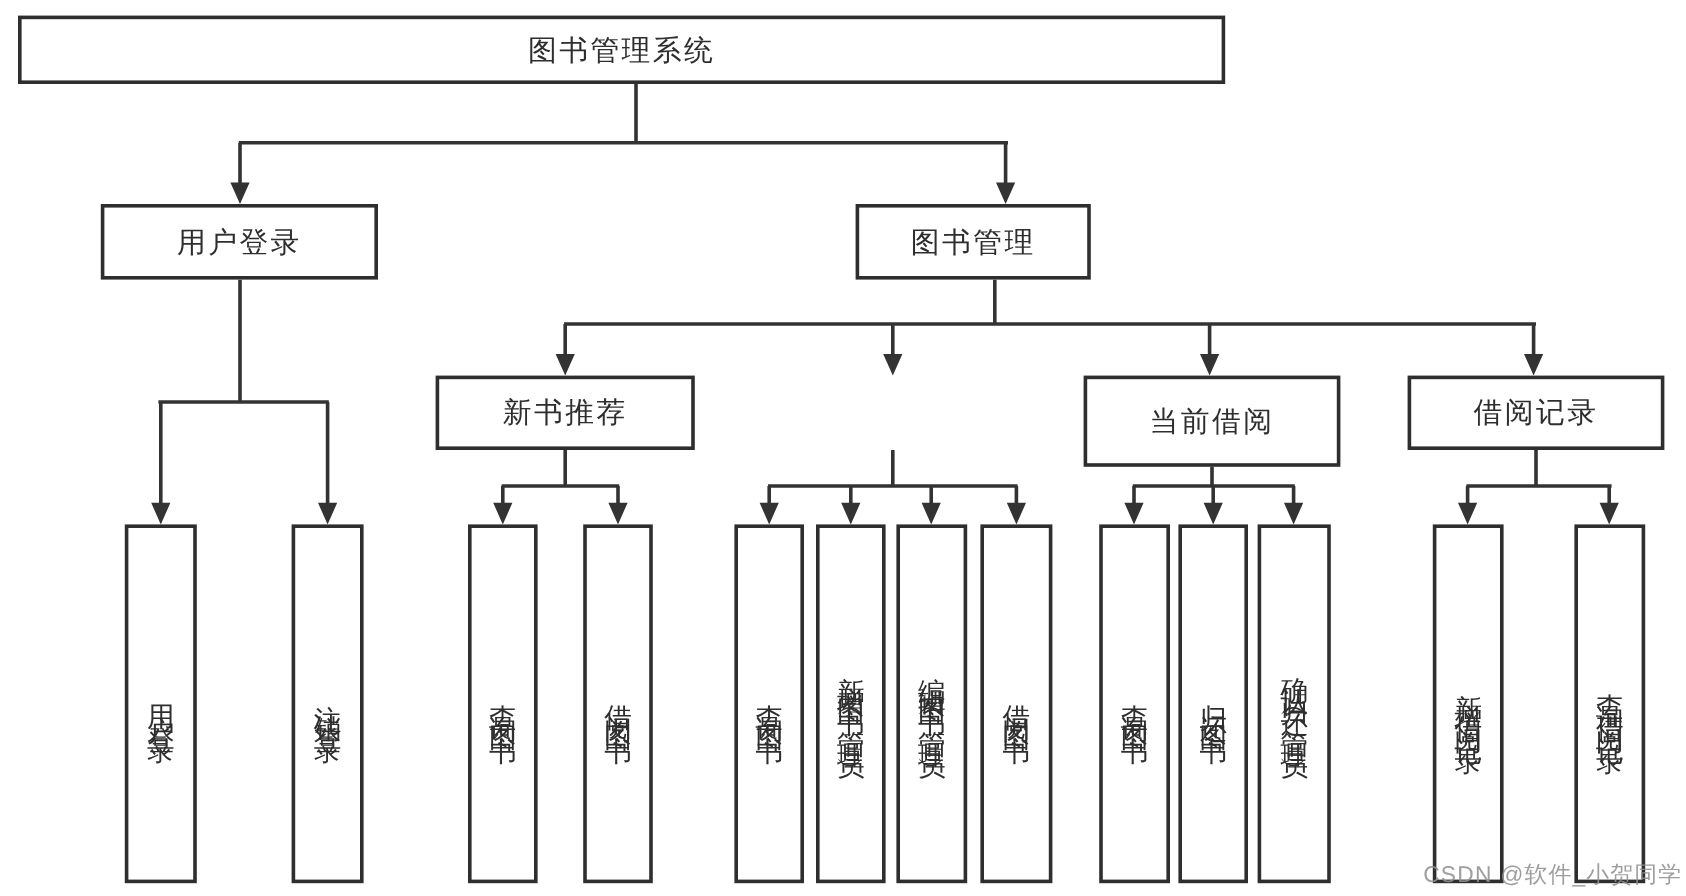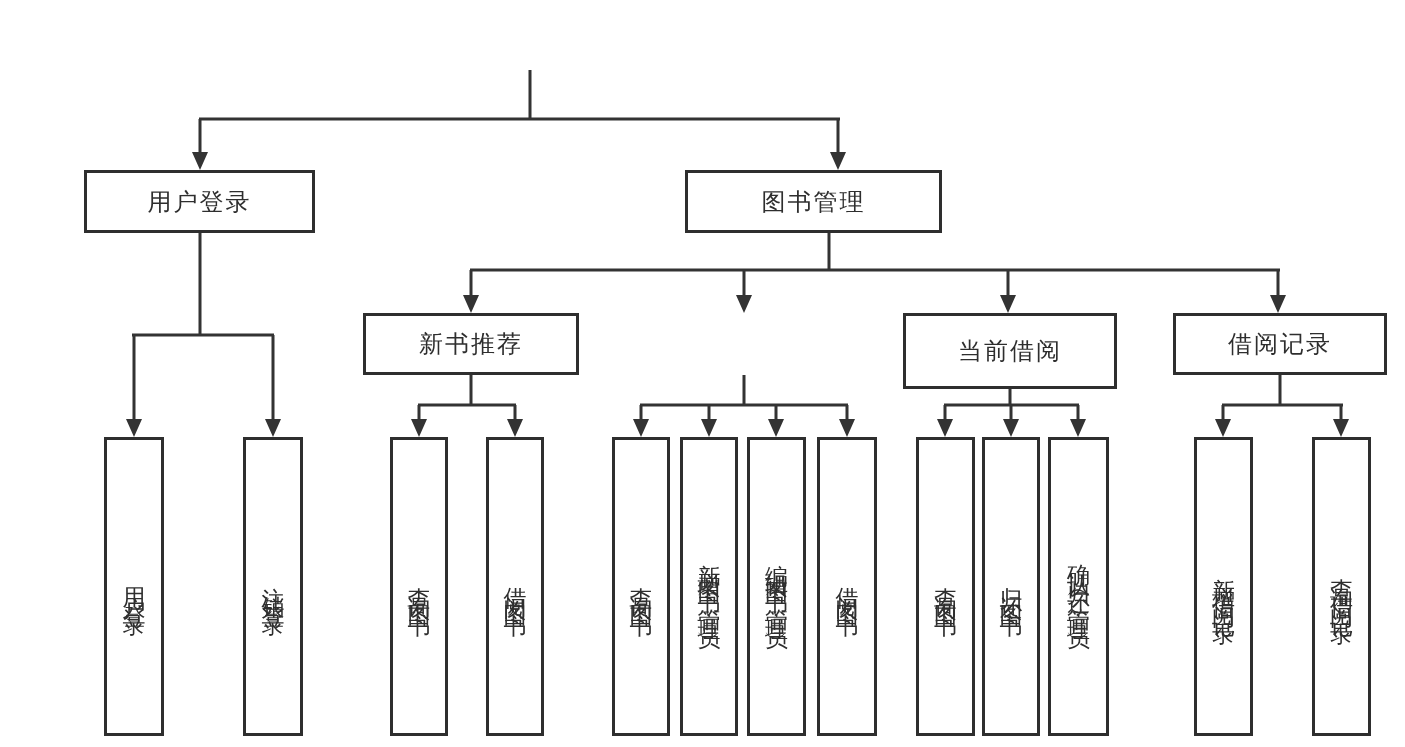--- a/index.html
+++ b/index.html
@@ -66,25 +66,28 @@
              M1280 375V405 M1222 405H1343 M1223 405V423 M1341 405V423" fill="none" stroke="#333333" stroke-width="3"></path>
     <path d="M192 152h16l-8 18z M830 152h16l-8 18z
              M463 295h16l-8 18z M736 295h16l-8 18z M1000 295h16l-8 18z M1270 295h16l-8 18z
              M126 419h16l-8 18z M265 419h16l-8 18z
              M411 419h16l-8 18z M507 419h16l-8 18z
              M633 419h16l-8 18z M701 419h16l-8 18z M768 419h16l-8 18z M839 419h16l-8 18z
              M937 419h16l-8 18z M1003 419h16l-8 18z M1070 419h16l-8 18z
              M1215 419h16l-8 18z M1333 419h16l-8 18z" fill="#333333" stroke="none"></path>
   </svg>
 
+  <div class="box hbox" style="left:15px;top:13px;width:1006px;height:57px">
+    <span class="lbl">图书管理系统</span>
+  </div>
 
   <div class="box hbox" style="left:84px;top:170px;width:231px;height:63px">
     <span class="lbl">用户登录</span>
   </div>
-  <div class="box hbox" style="left:685px;top:170px;width:257px;height:63px">
+  <div class="box hbox" style="left:713px;top:170px;width:196px;height:63px">
     <span class="lbl">图书管理</span>
   </div>
 
   <div class="box hbox" style="left:363px;top:313px;width:216px;height:62px">
     <span class="lbl">新书推荐</span>
   </div>
   <div class="box hbox" style="left:903px;top:313px;width:214px;height:76px">
     <span class="lbl">当前借阅</span>
   </div>
   <div class="box hbox" style="left:1173px;top:313px;width:214px;height:62px">
@@ -128,14 +131,15 @@
     <span class="vtext">确认归还（管理员）</span>
   </div>
 
   <div class="box vbox" style="left:1194px;top:437px;width:59px;height:299px">
     <span class="vtext">新增借阅记录</span>
   </div>
   <div class="box vbox" style="left:1312px;top:437px;width:59px;height:299px">
     <span class="vtext">查询借阅记录</span>
   </div>
 
+  <div id="watermark">CSDN @软件_小贺同学</div>
 
 </div>
 
 </body></html>

